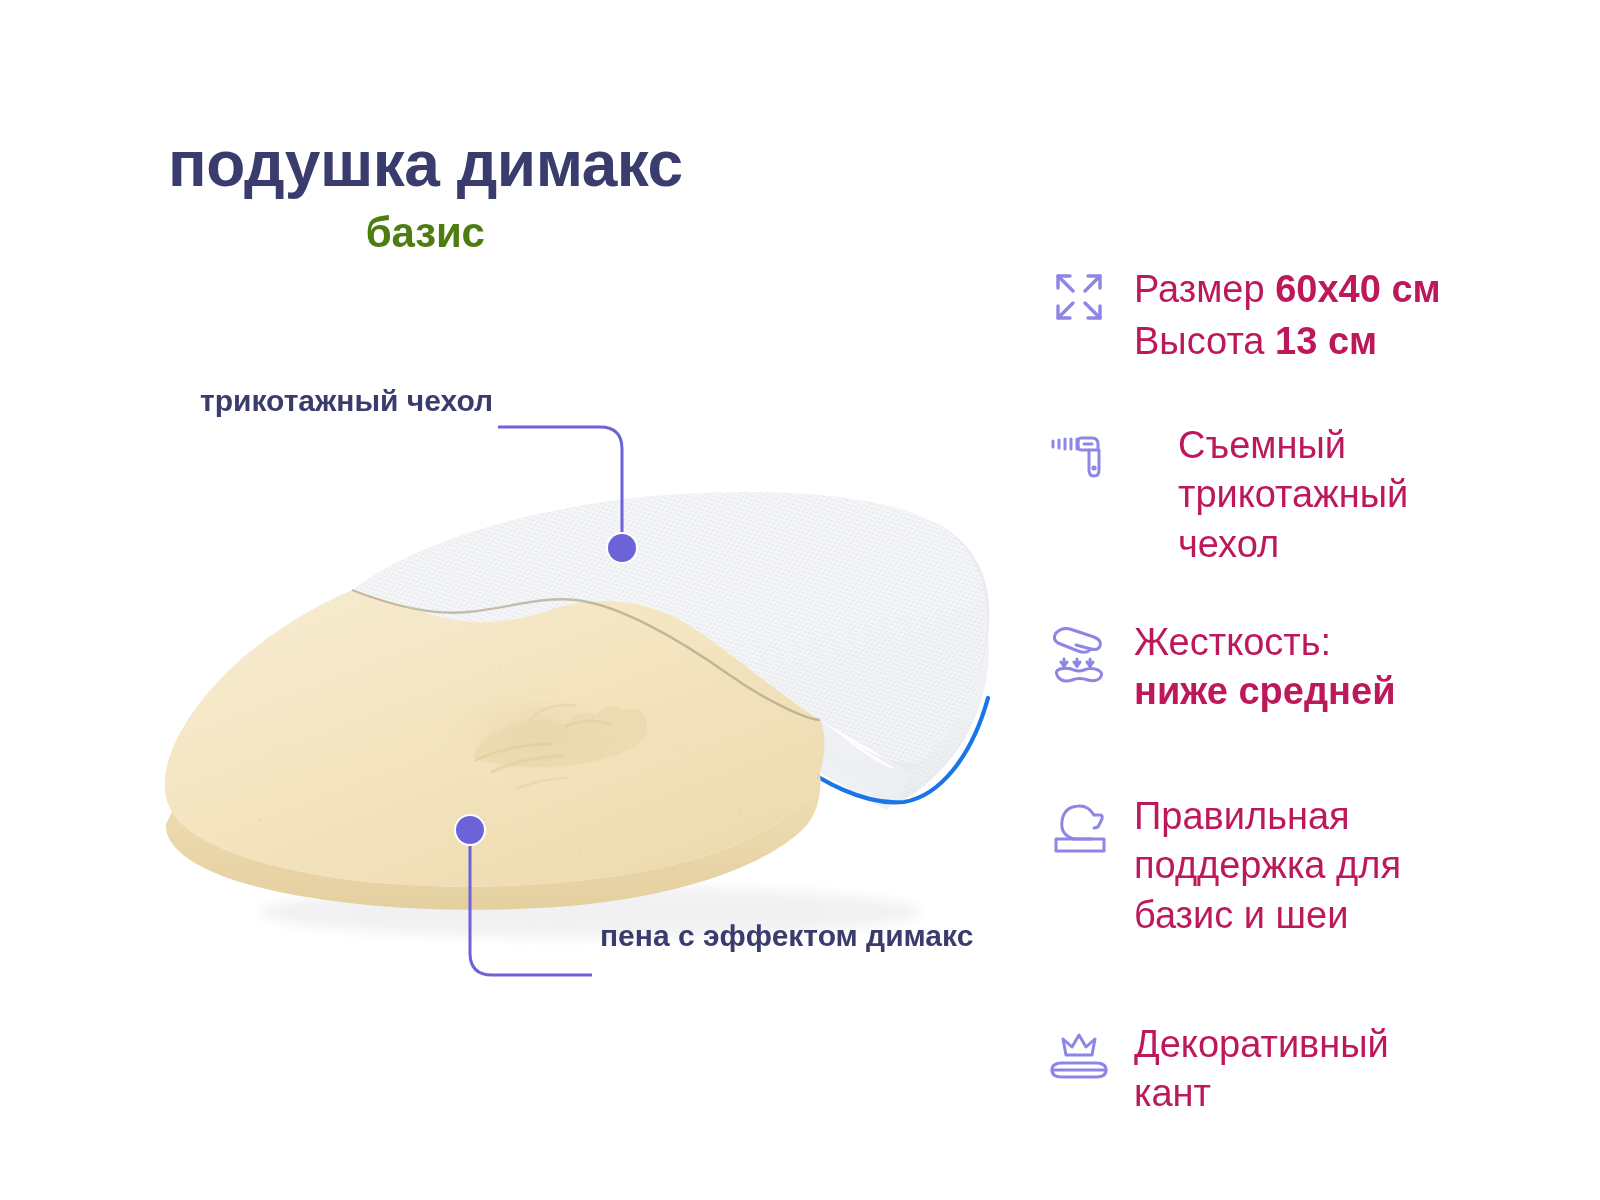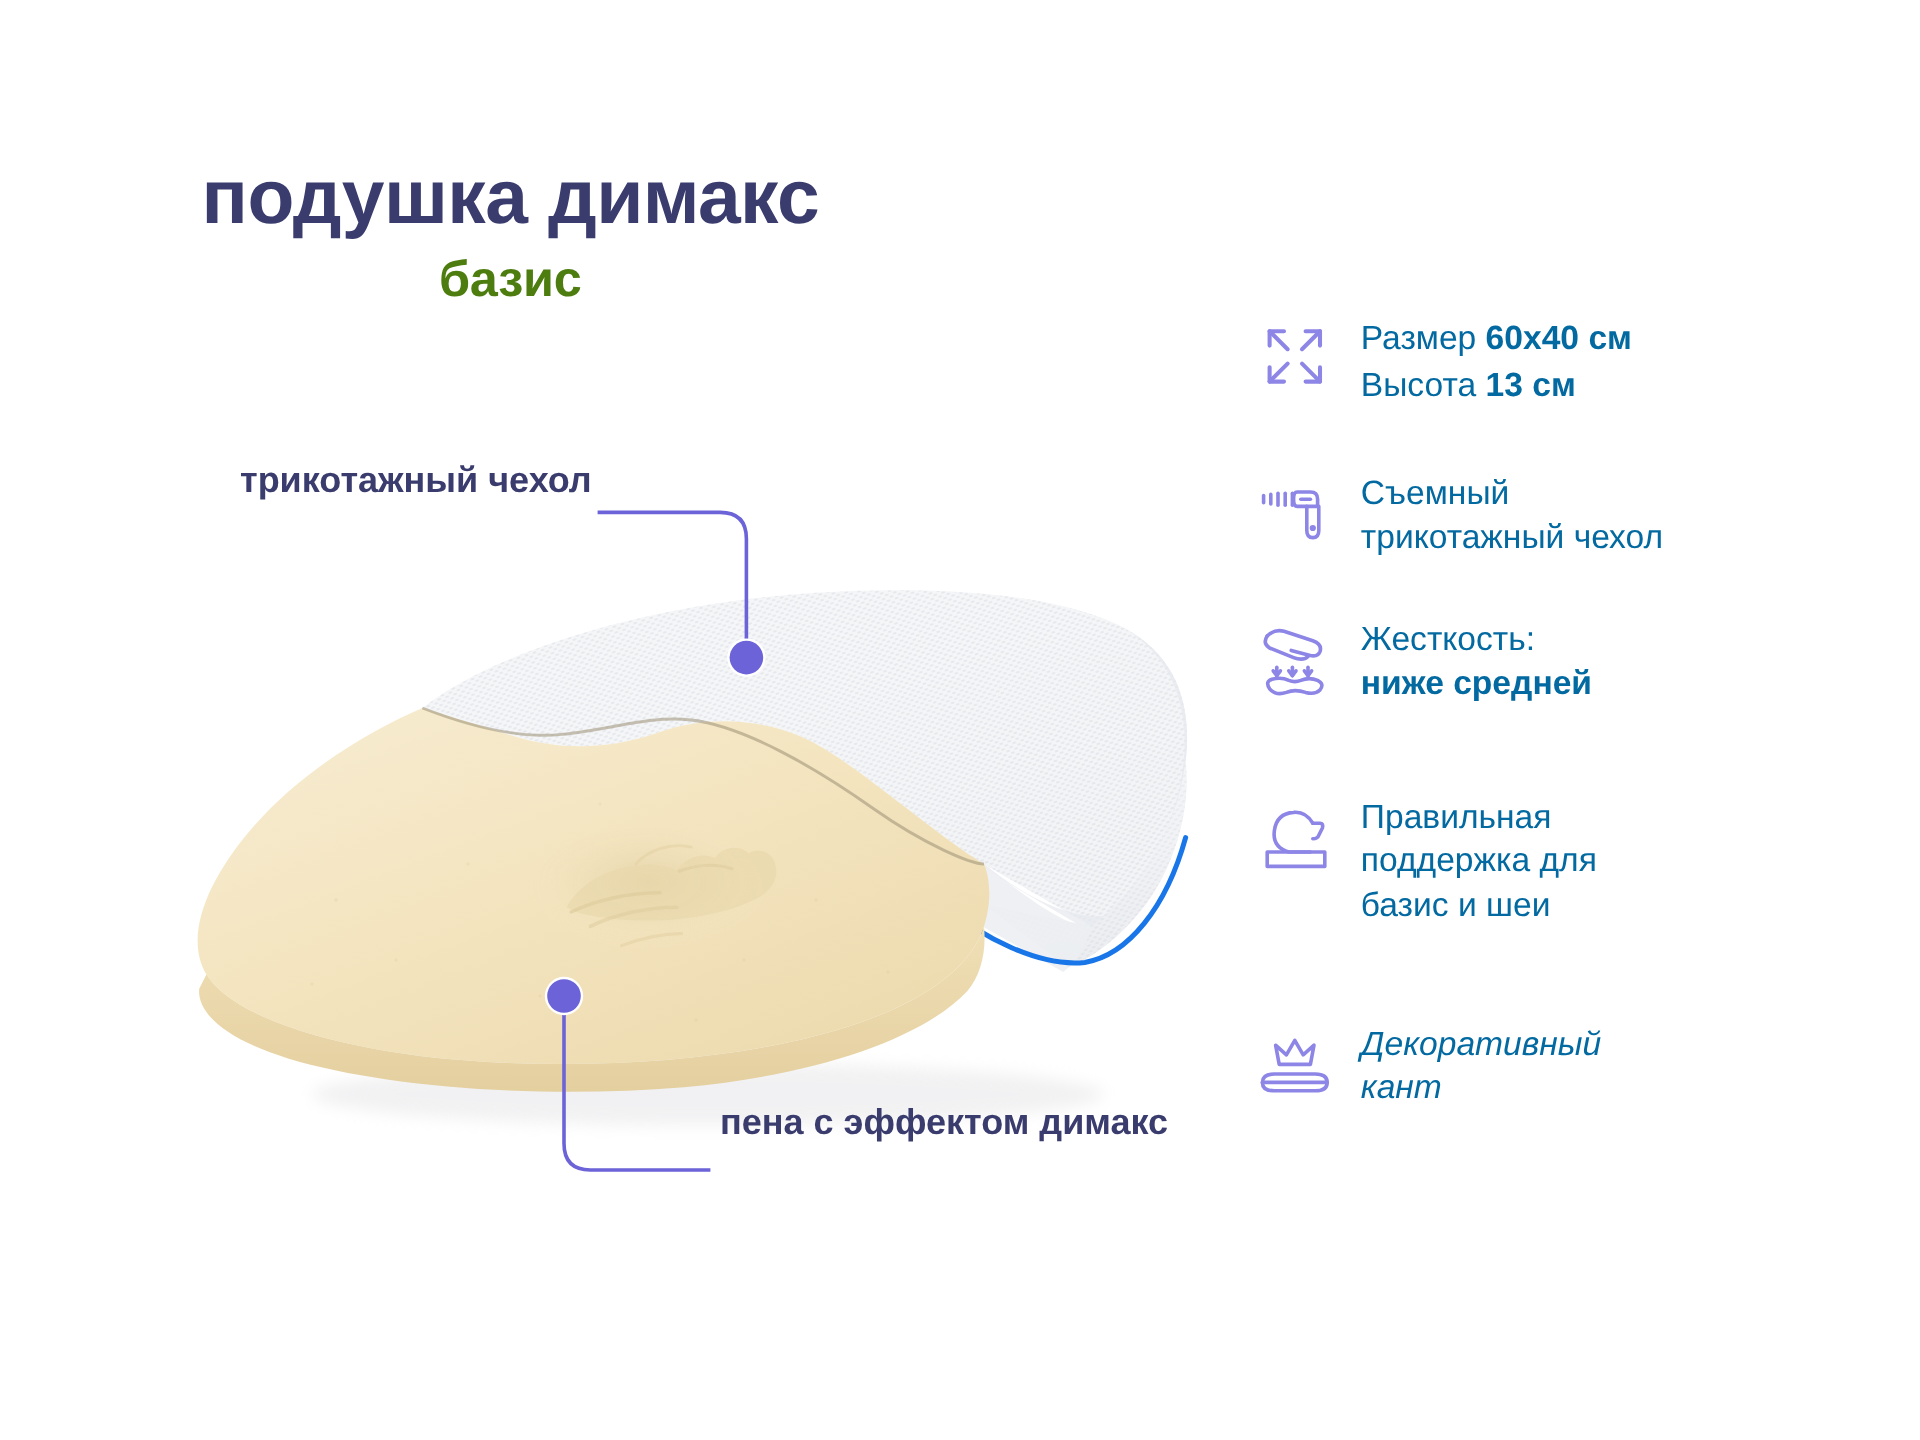--- a/index.html
+++ b/index.html
@@ -37,35 +37,35 @@
     color:#3a3c6e;
   }
   .callout-cover{left:200px;top:382px;width:330px;}
   .callout-foam{left:600px;top:917px;width:400px;}
 
   .callout-svg{position:absolute;left:0;top:0;width:1600px;height:1200px;pointer-events:none;}
 
   
   .features{position:absolute;left:1048px;top:262px;width:470px;}
   .feature{display:flex;align-items:flex-start;margin-bottom:34px;}
-  .feature:last-child{margin-bottom:0;font-style:italic;}
+  .feature:last-child{margin-bottom:0;}
   .feat-icon{
     width:86px;min-width:86px;height:auto;
     display:flex;align-items:flex-start;justify-content:flex-start;
     padding-top:4px;
   }
   .feat-icon svg{display:block;}
   .feat-text{
-    font-size:28px;line-height:1.30;
-    color:#0369a1;font-weight:normal;padding-top:1px;
+    font-size:38px;line-height:1.30;
+    color:#be185d;font-weight:normal;padding-top:1px;
   }
   .feat-text b{font-weight:bold;}
   .feat-size .feat-text{line-height:1.38;}
   .feat-size{margin-bottom:52px;}
-  .feat-cover{margin-bottom:48px;}
+  .feat-cover{margin-bottom:48px;gap:44px;}
   .feat-hard{margin-bottom:74px;}
   .feat-support{margin-bottom:79px;}
 </style>
 </head>
 <body>
 
 <div class="stage">
 
   <div class="title-block">
     <div class="title-main">подушка димакс</div>

